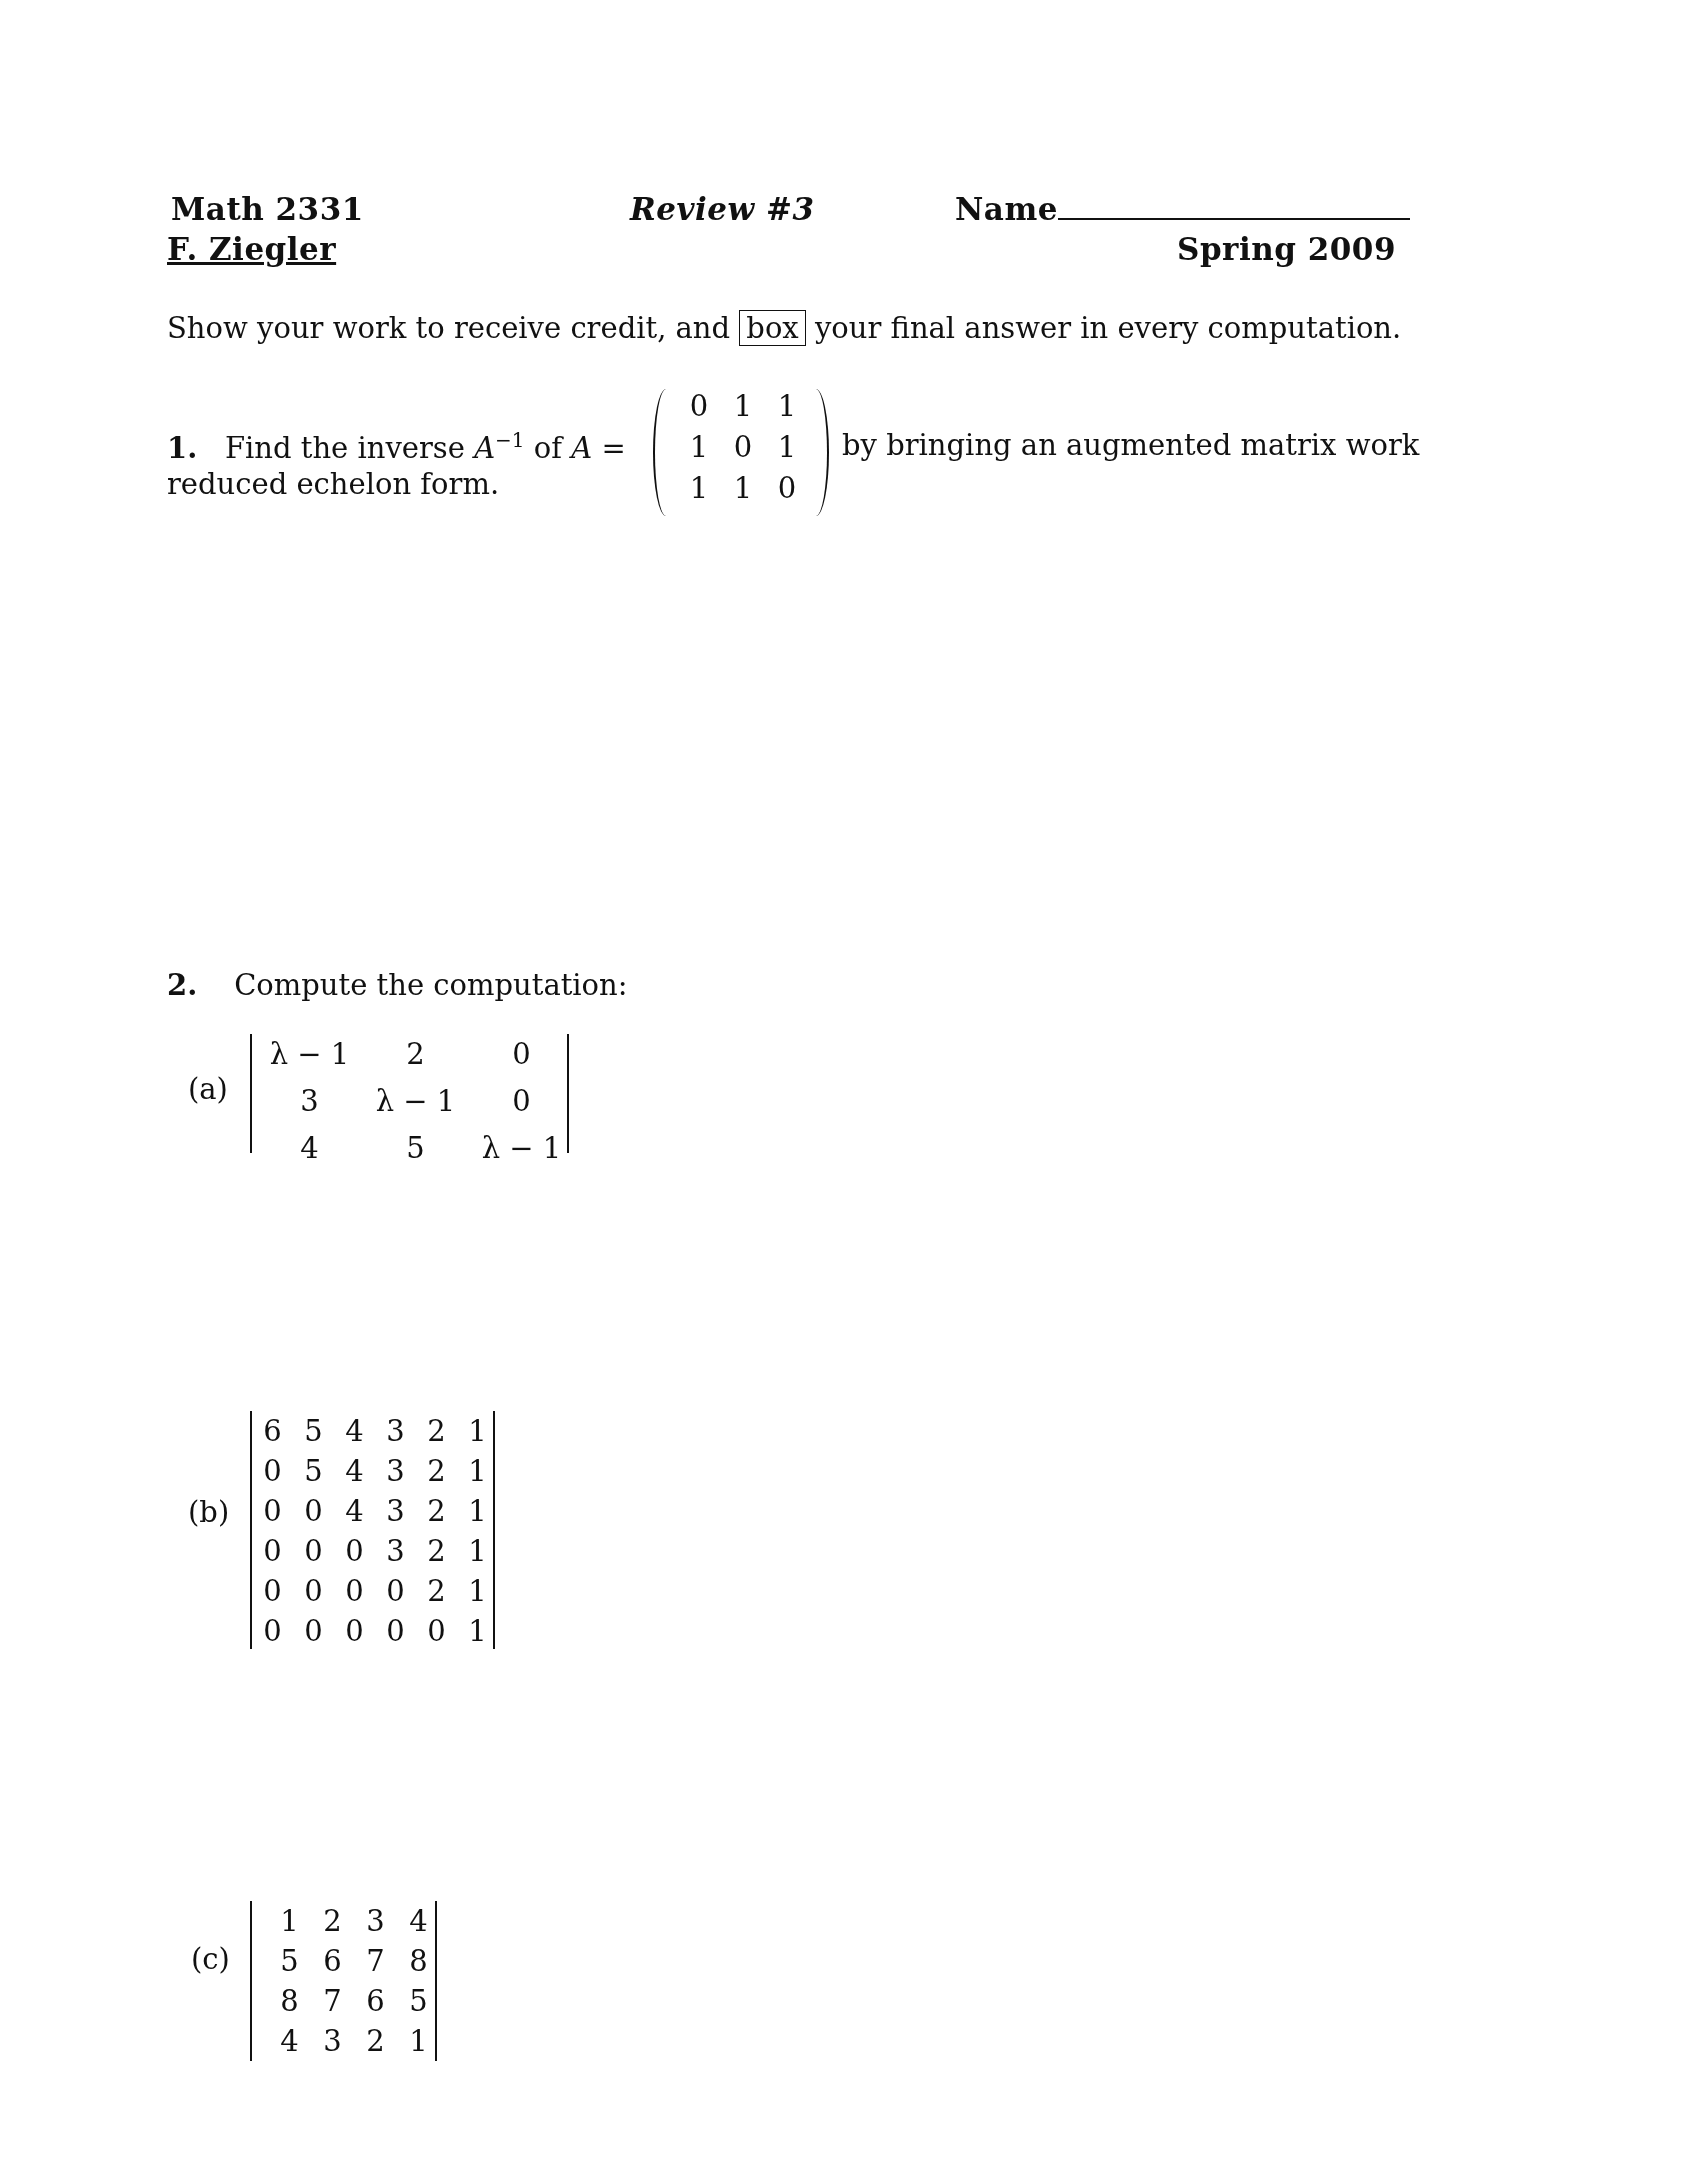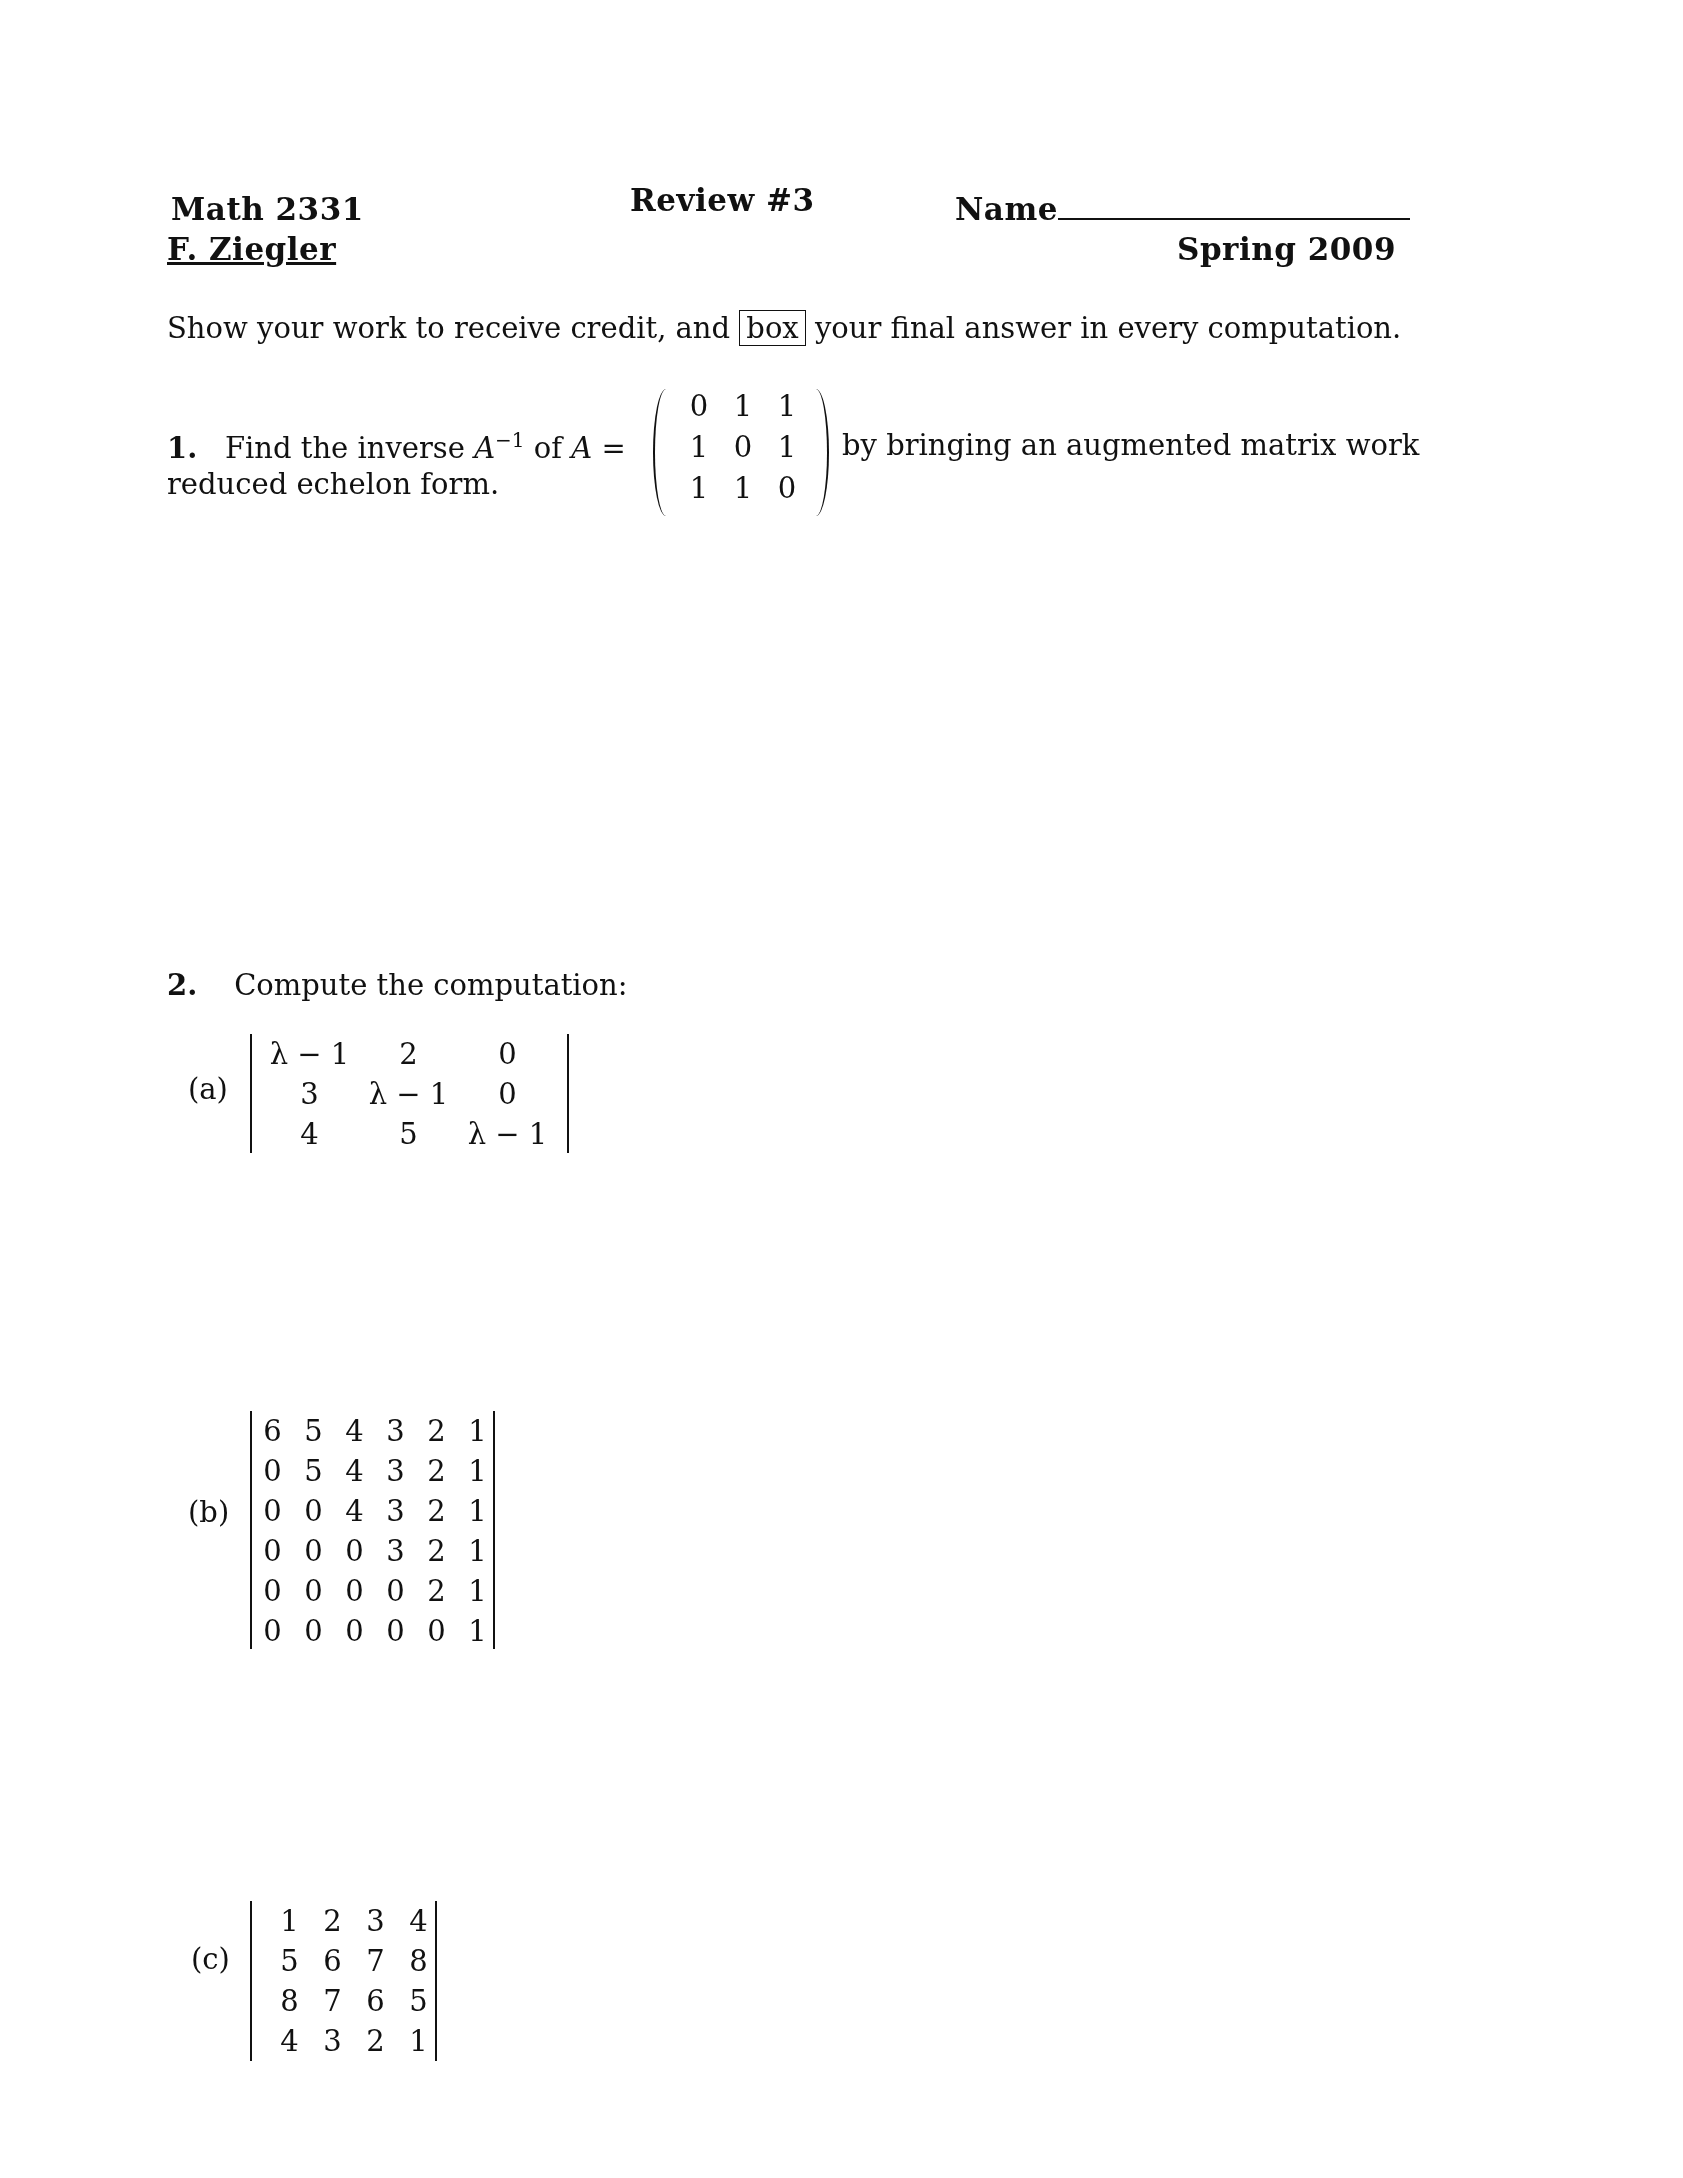--- a/index.html
+++ b/index.html
@@ -23,21 +23,21 @@
 
   
   .det { position: absolute; border-left: 2.5px solid #111; border-right: 2.5px solid #111; }
   .det .grid { position: absolute; }
 </style>
 </head>
 <body>
 
 <div class="abs hdr" style="left:171px; top:191px;text-align:center;">Math 2331</div>
 <div class="abs hdr" style="left:167px; top:231px;text-decoration:underline;">F. Ziegler</div>
-<div class="abs hdr" style="left:630px; top:182px;">Review #3</div>
+<div class="abs hdr" style="left:630px; top:191px;font-style:italic;">Review #3</div>
 <div class="abs hdr" style="left:955px; top:191px;">
   <span>Name</span><span class="underline" style="width:352px;"></span>
 </div>
 <div class="abs hdr" style="right:287px; top:231px;margin-left:48px;">Spring 2009</div>
 
 <div class="abs txt" style="left:167px; top:311px;">
   <span>Show your work to receive credit, and</span>
   <span class="boxed">box</span>
   <span>your final answer in every computation.</span>
 </div>
@@ -68,21 +68,21 @@
 <div class="abs txt" style="left:842px; top:428px;">by bringing an augmented matrix work</div>
 <div class="abs txt" style="left:167px; top:467px;">reduced echelon form.</div>
 
 <div class="abs txt" style="left:167px; top:968px;">
   <span class="bold">2.</span>&nbsp;&nbsp;&nbsp;
   <span>Compute the computation:</span>
 </div>
 
 <div class="abs txt" style="left:188px; top:1072px;">(a)</div>
 <div class="det" style="left:250px; top:1034px; width:315px; height:119px;">
-  <div class="grid" style="left:8px; top:0; grid-template-columns:99px 99px 99px; line-height:40px;">
+  <div class="grid" style="left:8px; top:0; grid-template-columns:99px 99px 99px; line-height:40px;gap:7px;">
     <span>λ − 1</span>
     <span>2</span>
     <span>0</span>
     <span>3</span>
     <span>λ − 1</span>
     <span>0</span>
     <span>4</span>
     <span>5</span>
     <span>λ − 1</span>
   </div>

